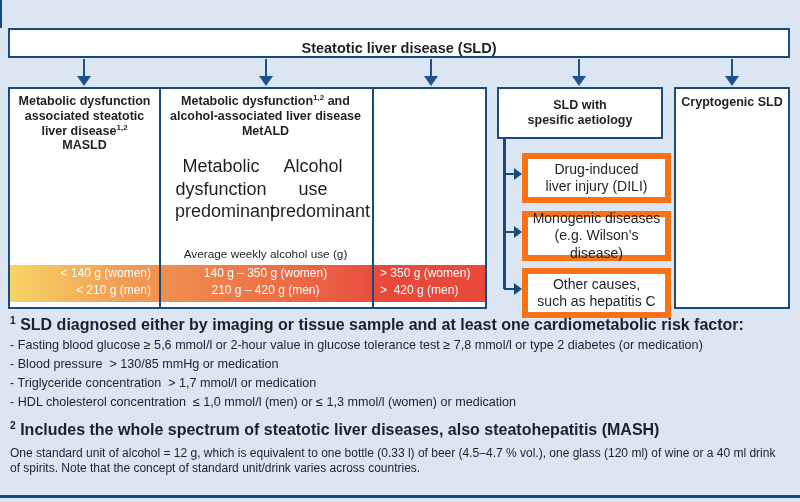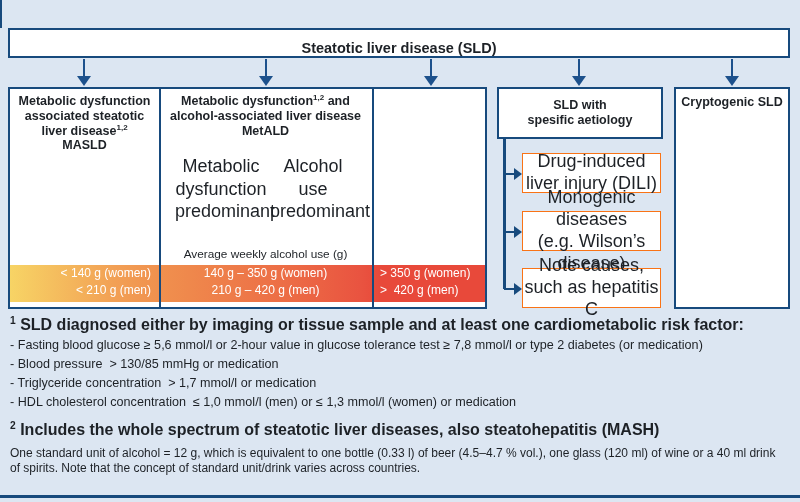--- a/index.html
+++ b/index.html
@@ -41,23 +41,23 @@
   
   .aet{position:absolute;left:497px;top:87px;width:162px;height:48px;background:#fff;
        border:2px solid #174a7d;display:flex;flex-direction:column;align-items:center;
        justify-content:center;font-weight:bold;font-size:12.5px;line-height:1.2;text-align:center;}
   .conn{position:absolute;left:503px;top:139px;width:2.5px;height:150px;background:#174a7d;}
   .harrow{position:absolute;left:504px;width:18px;height:12px;}
   .harrow .stem{position:absolute;left:0;top:4.75px;width:11px;height:2.5px;background:#174a7d;}
   .harrow .head{position:absolute;left:10px;top:0;width:0;height:0;
                 border-top:6px solid transparent;border-bottom:6px solid transparent;
                 border-left:8px solid #174a7d;}
-  .sub{position:absolute;left:522px;width:137px;height:38px;background:#fff;border:1px solid #f97316;
+  .sub{position:absolute;left:522px;width:137px;height:38px;background:#fff;border:6px solid #f97316;
        display:flex;flex-direction:column;align-items:center;justify-content:center;
-       font-size:18px;line-height:1.22;text-align:center;}
+       font-size:14px;line-height:1.22;text-align:center;}
   .s1{top:153px}.s2{top:211px}.s3{top:268px}
 
   
   .cry{position:absolute;left:674px;top:87px;width:112px;height:212px;background:#fff;
        border:2px solid #174a7d;text-align:center;font-weight:bold;font-size:12.5px;padding-top:6px;}
 
   
   .fns{position:absolute;left:10px;top:316px;width:782px;}
   .fn-title{font-weight:bold;font-size:16px;}
   .bullets{margin-top:2px;}
@@ -170,21 +170,21 @@
 
   <div class="sub s1">
     <div>Drug-induced</div>
     <div>liver injury (DILI)</div>
   </div>
   <div class="sub s2">
     <div>Monogenic diseases</div>
     <div>(e.g. Wilson’s disease)</div>
   </div>
   <div class="sub s3">
-    <div>Note causes,</div>
+    <div>Other causes,</div>
     <div>such as hepatitis C</div>
   </div>
 
   <div class="cry">
     <span>Cryptogenic SLD</span>
   </div>
 
   <div class="fns">
     <div class="fn-title">
       <sup class="sup">1</sup>

